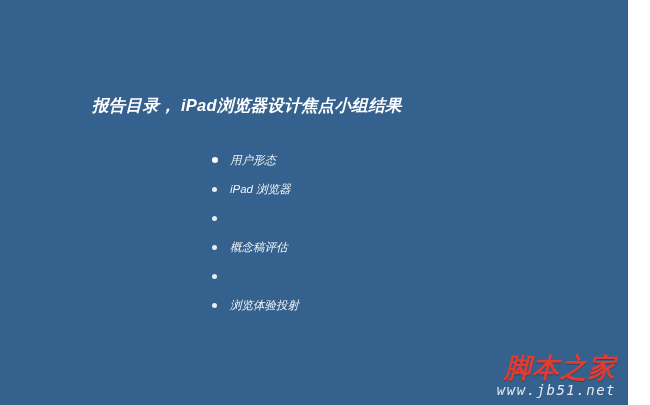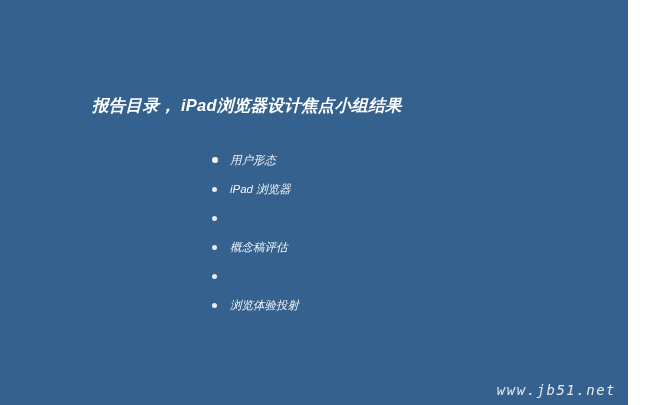--- a/index.html
+++ b/index.html
@@ -118,16 +118,17 @@
     <li class="bullet-item">
       <span class="bullet-dot"></span>
     </li>
     <li class="bullet-item">
       <span class="bullet-dot"></span>
       <span class="bullet-text">浏览体验投射</span>
     </li>
   </ul>
 
   <div class="watermark">
+    <div class="watermark-main">脚本之家</div>
     <div class="watermark-sub">www.jb51.net</div>
   </div>
 
 </div>
 
 </body></html>

